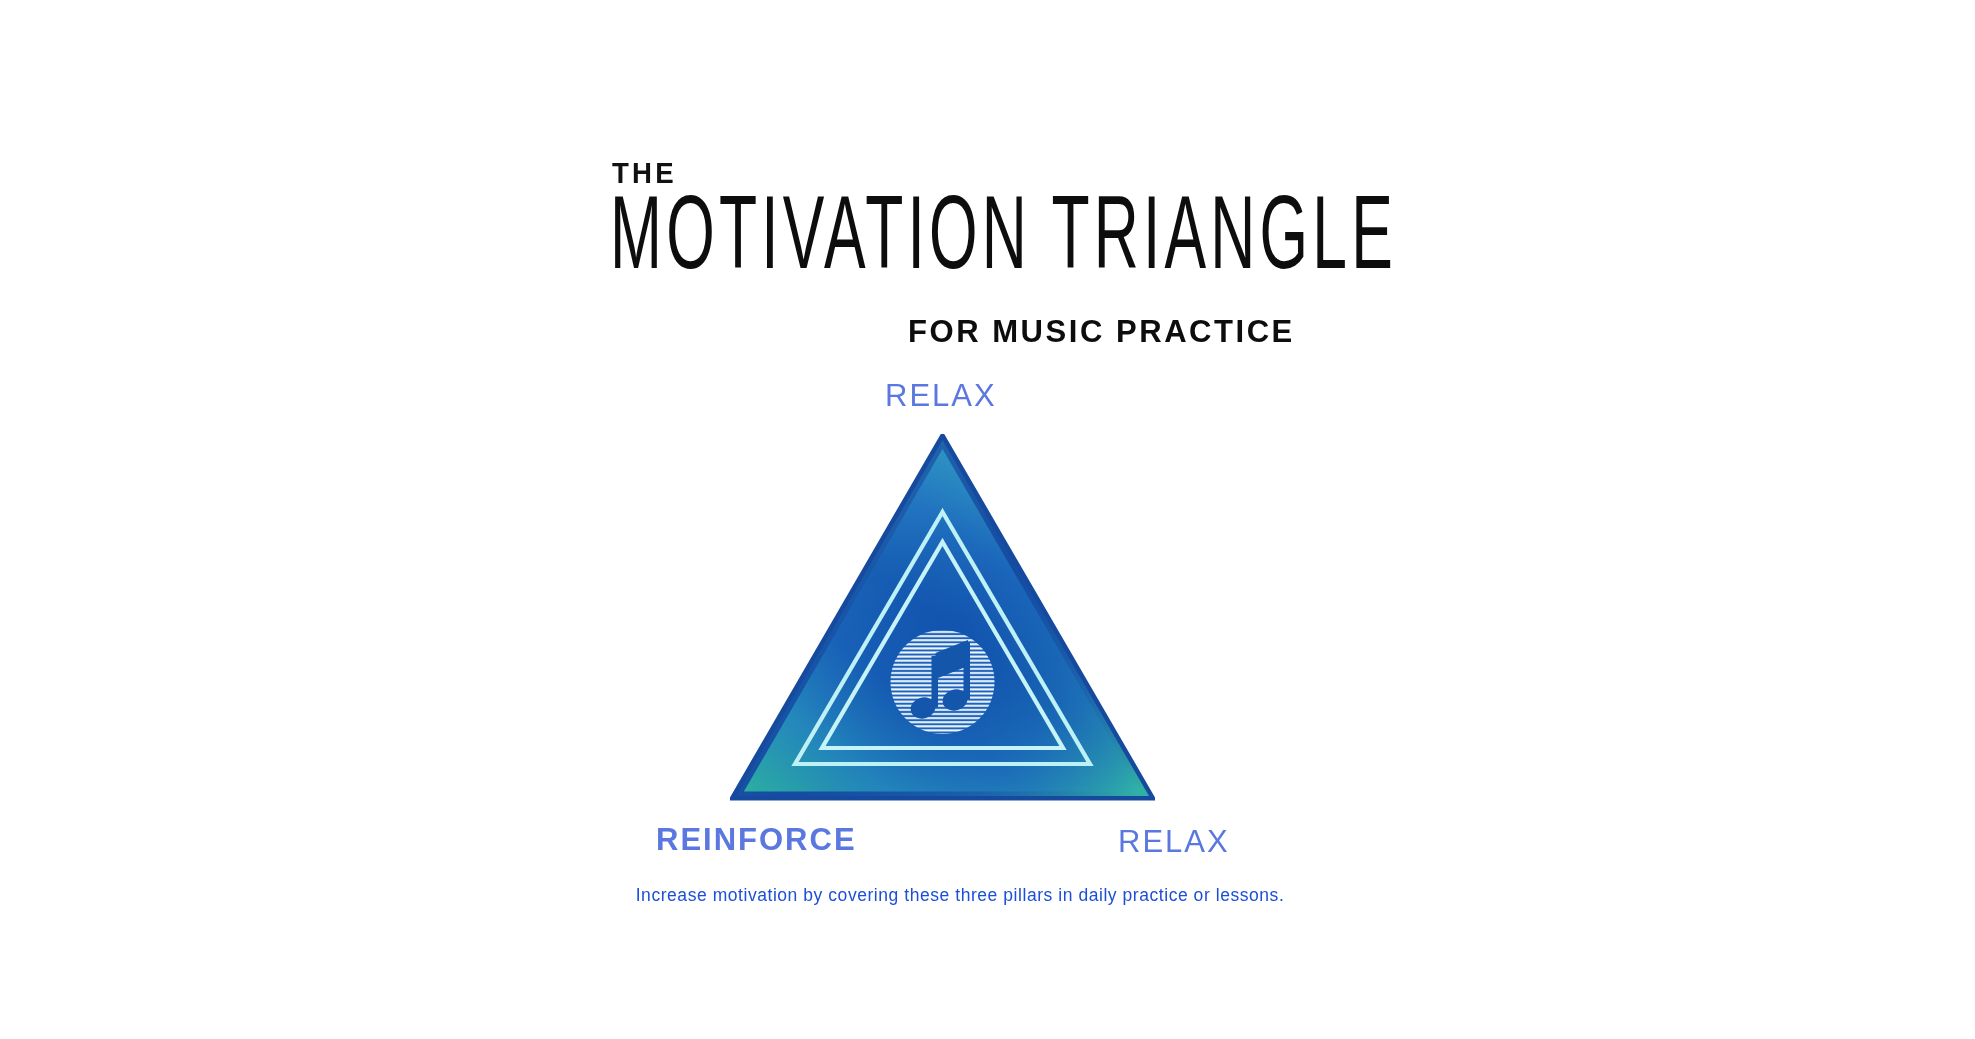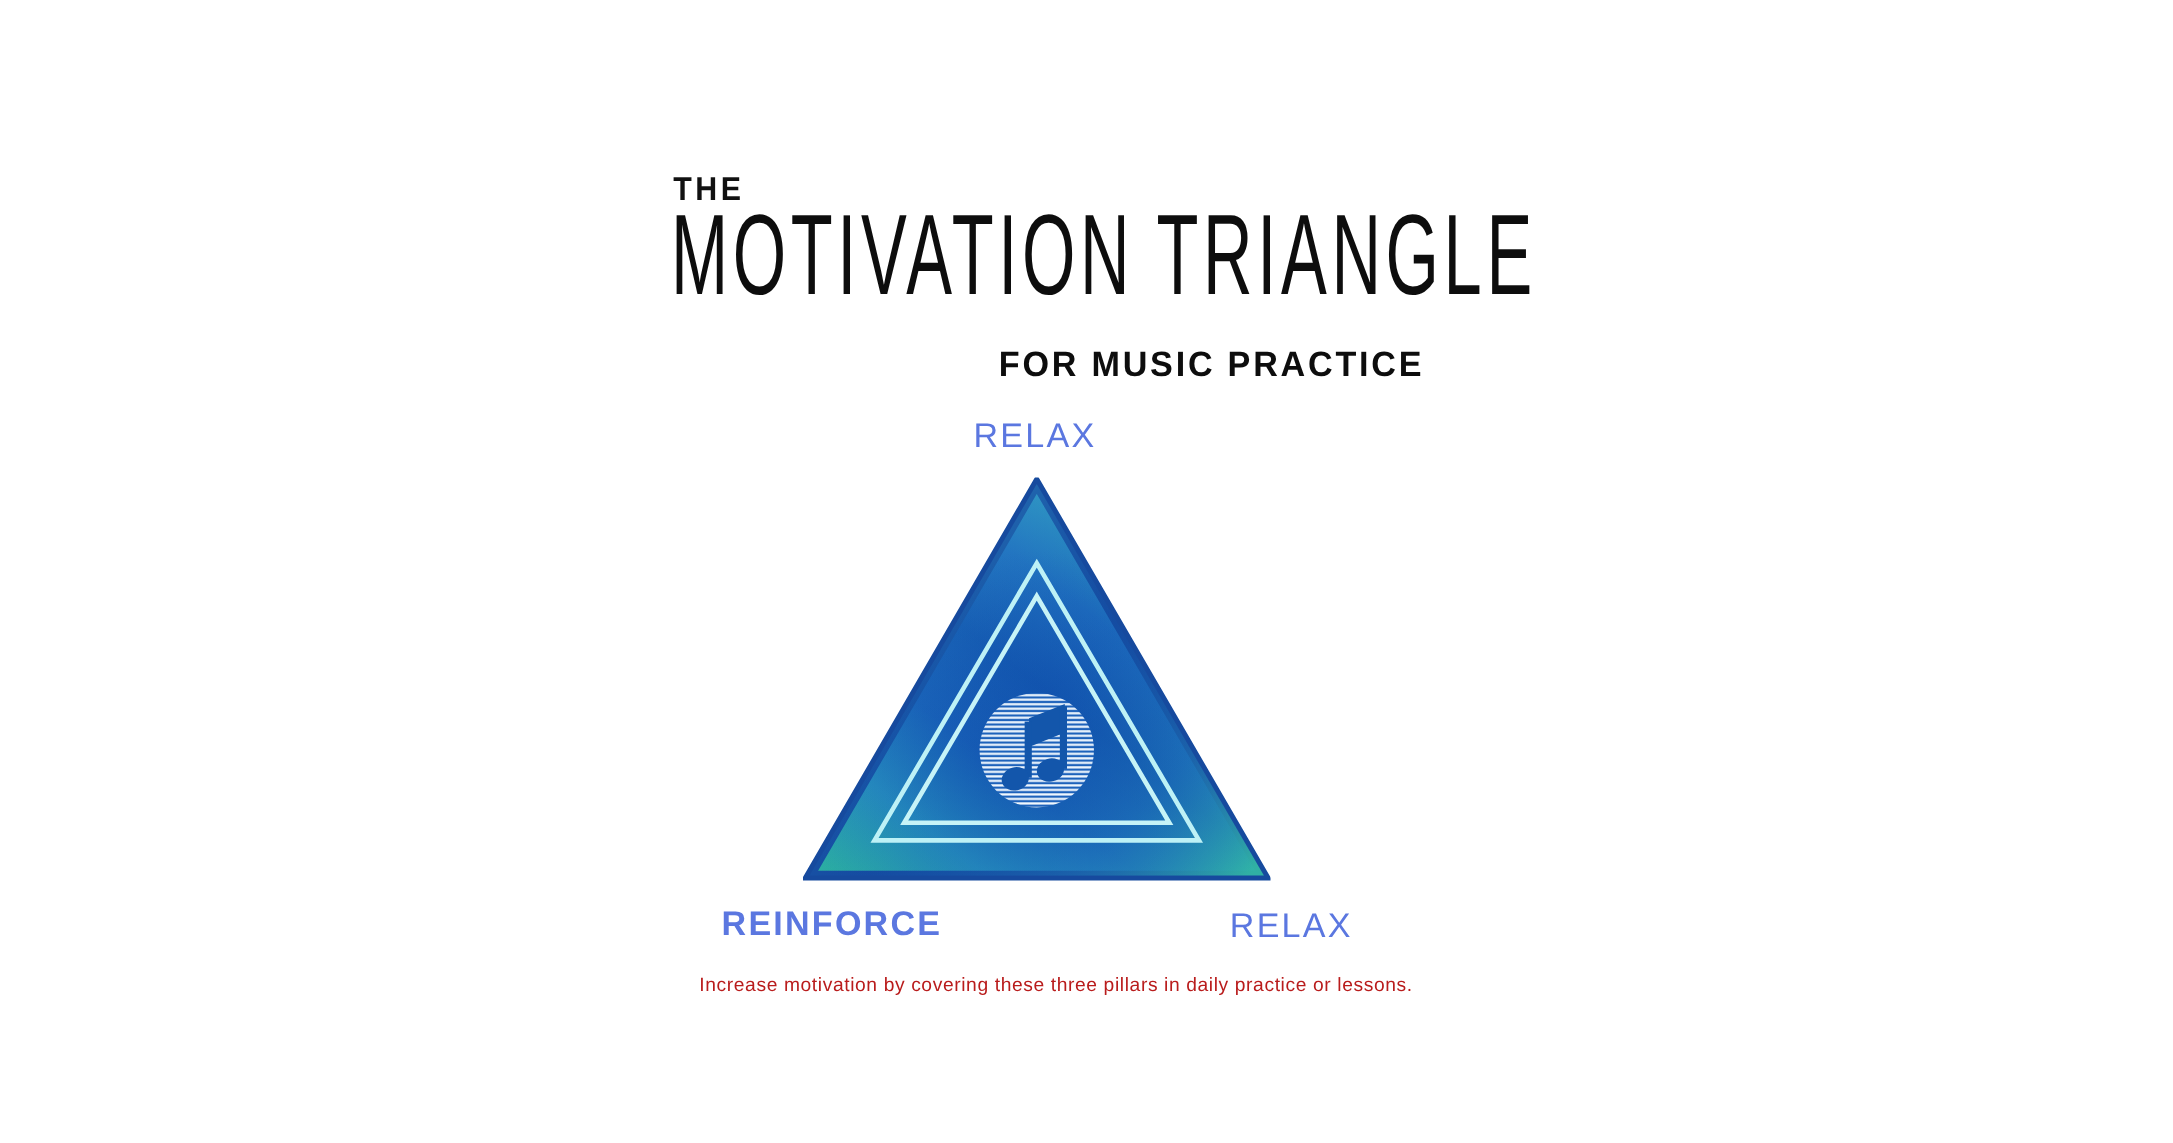--- a/index.html
+++ b/index.html
@@ -123,21 +123,21 @@
   
   .caption {
     position: absolute;
     left: 610px;
     top: 884px;
     width: 700px;
     text-align: center;
     font-family: "Liberation Sans", sans-serif;
     font-size: 17.5px;
     letter-spacing: 0.55px;
-    color: #b91c1c;
+    color: #1d4ed8;
     line-height: 1.3;
     white-space: nowrap;
   }
 </style>
 </head>
 <body>
 
 <div id="infographic">
 
   <div class="title-block">

